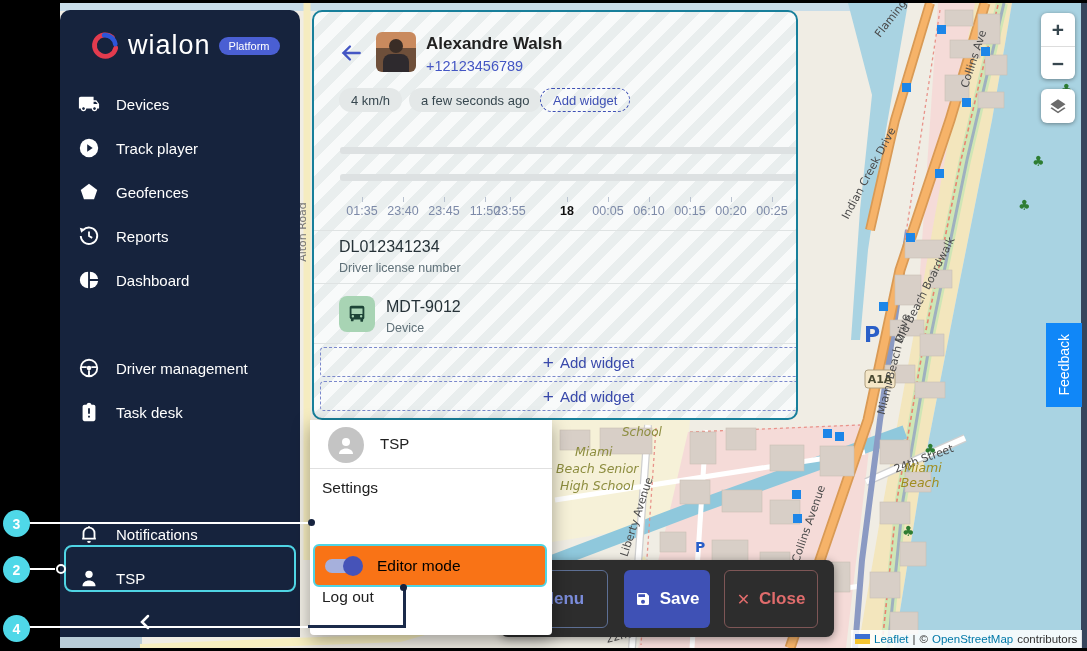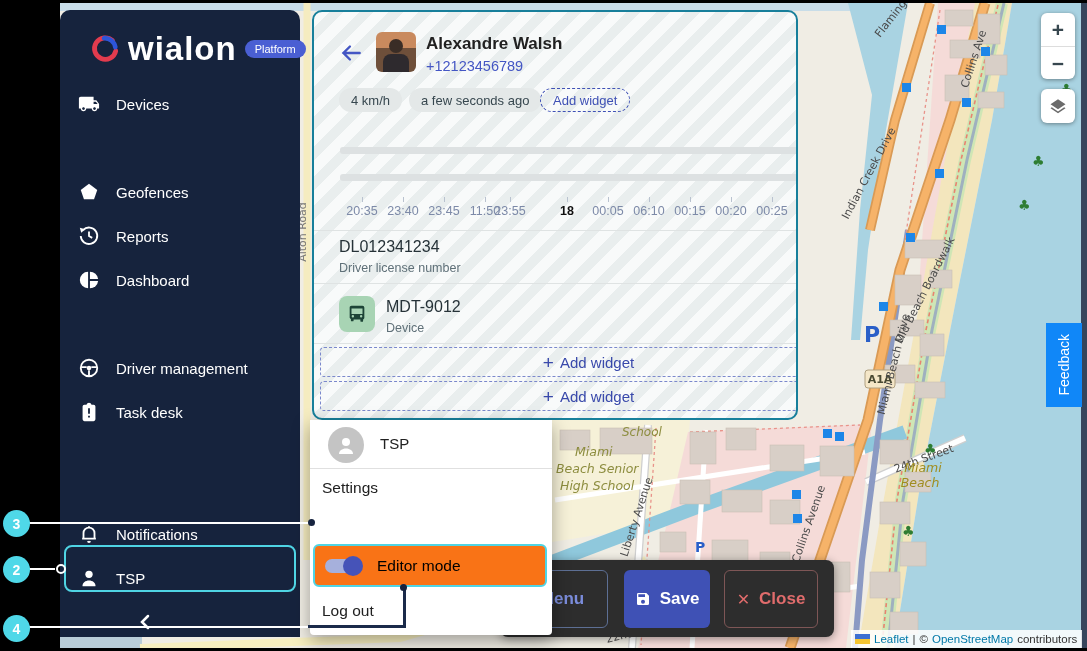--- a/index.html
+++ b/index.html
@@ -29,21 +29,21 @@
     background:rgba(255,255,255,.85); z-index:3; display:flex; align-items:center; gap:4px;
     font-size:11.5px; color:#333; padding:0 4px; white-space:nowrap; }
   .attribution a { color:#0078a8; text-decoration:none; }
   .ua-flag { display:inline-block; width:15px; height:10px;
     background:linear-gradient(#3d6fd1 0 50%, #f5c531 50% 100%); }
 
   
   .sidebar { position:absolute; left:60px; top:10px; width:240px; height:627px; background:#16233d;
     border-radius:10px 10px 0 0; z-index:4; }
   .logo-row { position:absolute; left:30px; top:20px; display:flex; align-items:center; gap:8px; }
-  .logo-text { color:#fff; font-size:33px; font-weight:bold; letter-spacing:1px; }
+  .logo-text { color:#fff; font-size:27px; font-weight:normal; letter-spacing:1px; }
   .logo-badge { background:#4a5fd3; color:#fff; font-size:11px; font-weight:normal;
     padding:3px 10px; border-radius:10px; }
   .side-item { position:absolute; left:4px; width:232px; height:42px; display:flex; align-items:center;
     color:#fff; font-size:15px; cursor:pointer; border-radius:8px; }
   .side-item .ic { width:22px; height:22px; margin-left:14px; margin-right:16px; flex:0 0 auto; }
   .side-item.selected { background:#4355c0; font-weight:bold; }
   .collapse-btn { position:absolute; left:74px; top:600px; width:24px; height:24px; cursor:pointer; }
 
   .tsp-callout { position:absolute; left:64px; top:545px; width:232px; height:47px;
     border:2px solid #4fd4e4; border-radius:8px; z-index:8; pointer-events:none; }
@@ -299,20 +299,27 @@
       <span class="logo-text">wialon</span>
       <span class="logo-badge">Platform</span>
     </div>
 
     <div class="side-item" style="top:73px">
       <svg class="ic" viewBox="0 0 24 24">
           <path fill="#fff" d="M20 8h-3V4H3c-1.1 0-2 .9-2 2v11h2c0 1.66 1.34 3 3 3s3-1.34 3-3h6c0 1.66 1.34 3 3 3s3-1.34 3-3h2v-5l-3-4zM6 18.5c-.83 0-1.5-.67-1.5-1.5s.67-1.5 1.5-1.5 1.5.67 1.5 1.5-.67 1.5-1.5 1.5zm13.5-9l1.96 2.5H17V9.5h2.5zm-1.5 9c-.83 0-1.5-.67-1.5-1.5s.67-1.5 1.5-1.5 1.5.67 1.5 1.5-.67 1.5-1.5 1.5z"></path>
         </svg>
       <span>Devices</span>
     </div>
+    <div class="side-item" style="top:117px">
+      <svg class="ic" viewBox="0 0 24 24">
+          <circle cx="12" cy="12" r="10" fill="#fff"></circle>
+          <path fill="#16233d" d="M10 8l6 4-6 4V8z"></path>
+        </svg>
+      <span>Track player</span>
+    </div>
     <div class="side-item" style="top:161px">
       <svg class="ic" viewBox="0 0 24 24">
           <polygon fill="#fff" points="12,3 21,9.8 17.5,20 6.5,20 3,9.8"></polygon>
         </svg>
       <span>Geofences</span>
     </div>
     <div class="side-item" style="top:205px">
       <svg class="ic" viewBox="0 0 24 24">
           <path fill="none" stroke="#fff" stroke-width="2" d="M5.5 5.5 A 9 9 0 1 1 3 12"></path>
           <polygon fill="#fff" points="2,3 8,4.5 3.5,8.5"></polygon>
@@ -381,21 +388,21 @@
         <i></i>
       </div>
 
     <div class="chip" style="left:25px">4 km/h</div>
     <div class="chip" style="left:95px">a few seconds ago</div>
     <div class="chip dashed" style="left:226px">Add widget</div>
 
     <div class="tl-bar" style="top:135px"></div>
     <div class="tl-bar" style="top:162px"></div>
     <div class="tl-cursor"></div>
-    <div class="tl-tick" style="left:28px">20:35</div>
+    <div class="tl-tick" style="left:28px">01:35</div>
     <div class="tl-tick" style="left:69px">23:40</div>
     <div class="tl-tick" style="left:110px">23:45</div>
     <div class="tl-tick" style="left:151px">11:50</div>
     <div class="tl-tick" style="left:176px">23:55</div>
     <div class="tl-tick bold" style="left:233px">18</div>
     <div class="tl-tick" style="left:274px">00:05</div>
     <div class="tl-tick" style="left:315px">06:10</div>
     <div class="tl-tick" style="left:356px">00:15</div>
     <div class="tl-tick" style="left:397px">00:20</div>
     <div class="tl-tick" style="left:438px">00:25</div>
@@ -457,21 +464,21 @@
       <span class="um-user-label">TSP</span>
     </div>
     <div class="um-divider"></div>
     <div class="um-item" style="top:52px; height:32px">
       <span>Settings</span>
     </div>
     <div class="um-box" style="top:124px; height:43px; background:#f97316">
       <span class="toggle"></span>
       <span style="font-size:15.5px">Editor mode</span>
     </div>
-    <div class="um-item" style="top:174px; height:34px">
+    <div class="um-item" style="top:160px; height:34px">
       <span>Log out</span>
     </div>
   </div>
 
   <div class="tsp-callout"></div>
 
   <div class="anno-line" style="left:29px; top:522px; width:282px; z-index:10"></div>
   <div class="anno-dot" style="left:308px; top:519px; z-index:10"></div>
   <div class="anno-line" style="left:29px; top:568px; width:26px; z-index:10"></div>
   <div class="anno-ring" style="left:56px; top:564px; z-index:10"></div>

